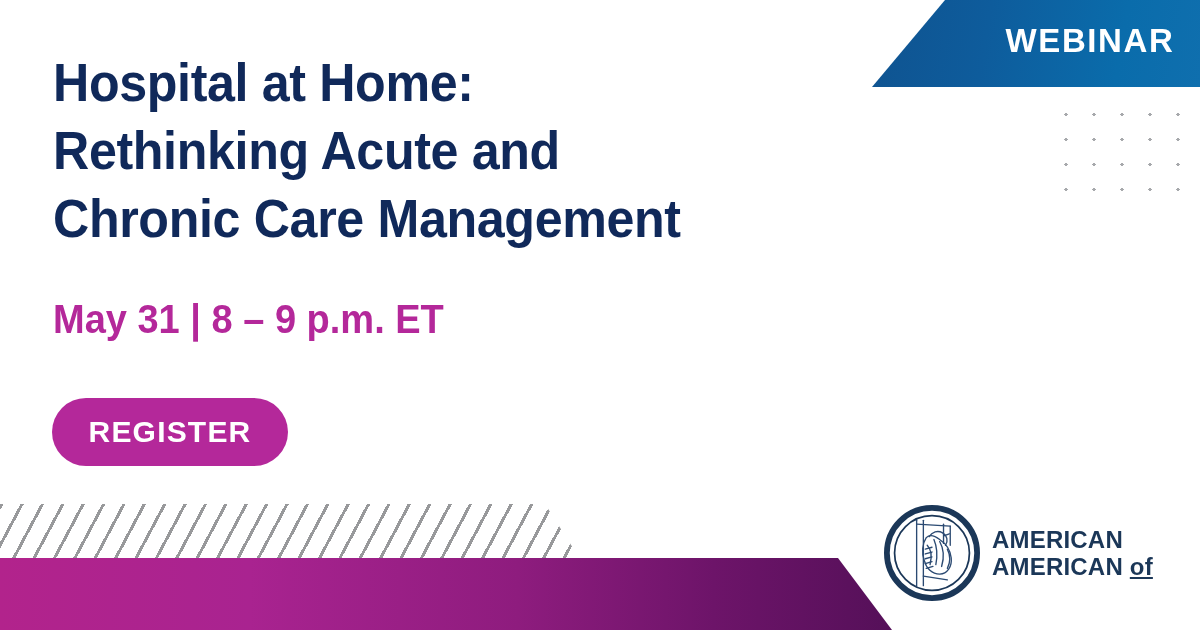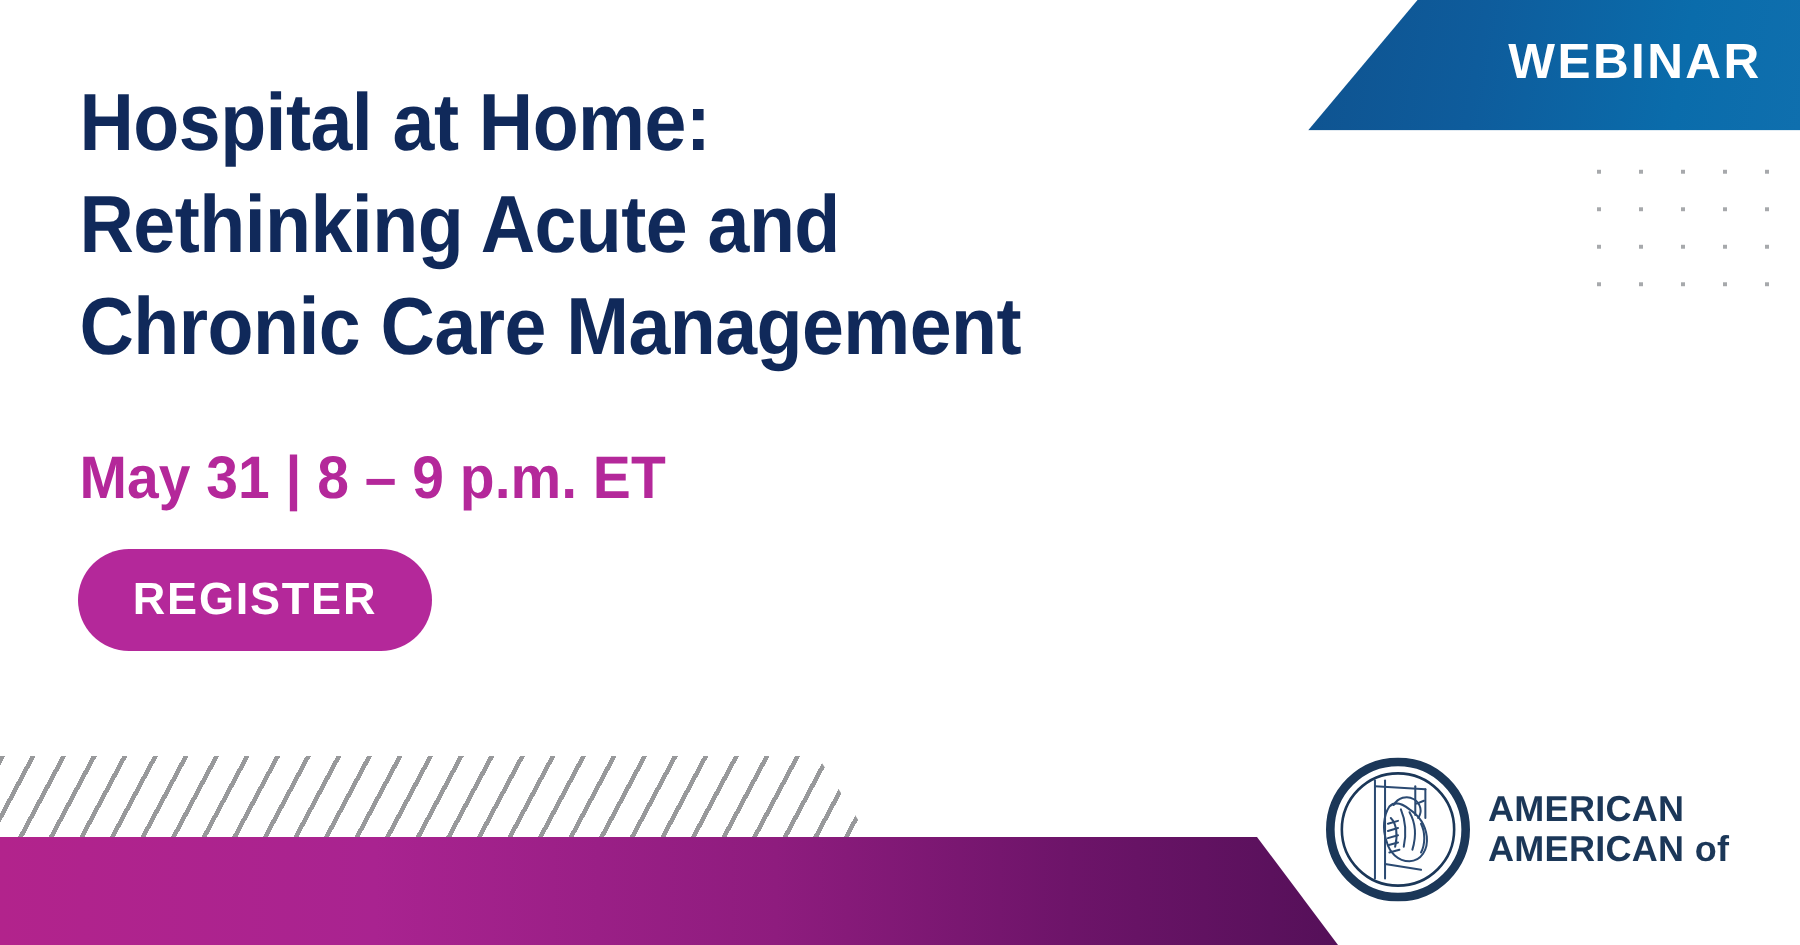--- a/index.html
+++ b/index.html
@@ -85,21 +85,21 @@
     letter-spacing: 0px;
     white-space: nowrap;
     transform: scaleX(0.95);
     transform-origin: left top;
   }
 
   
   .register-button {
     position: absolute;
     left: 52px;
-    top: 366px;
+    top: 398px;
     width: 236px;
     height: 68px;
     background: #b4289a;
     border-radius: 34px;
     border: none;
     color: #ffffff;
     font-family: "Liberation Sans", sans-serif;
     font-size: 30px;
     font-weight: bold;
     letter-spacing: 1.2px;
@@ -151,21 +151,21 @@
   .acc-wordmark {
     margin-left: 12px;
     color: #1b3758;
     font-family: "Liberation Sans", sans-serif;
     font-weight: bold;
     font-size: 24px;
     line-height: 27px;
     letter-spacing: 0.2px;
   }
   .acc-wordmark .line { display: block; white-space: nowrap; }
-  .acc-wordmark .of { font-weight: bold; text-transform: none; }
+  .acc-wordmark .of { font-weight: bold; text-transform: none; text-decoration: underline; }
   .acc-wordmark .reg { font-size: 11px; vertical-align: 2px; }
 </style>
 </head>
 <body>
 
 <div id="canvas">
 
   <div class="webinar-banner"></div>
   <div class="webinar-label">WEBINAR</div>
 

